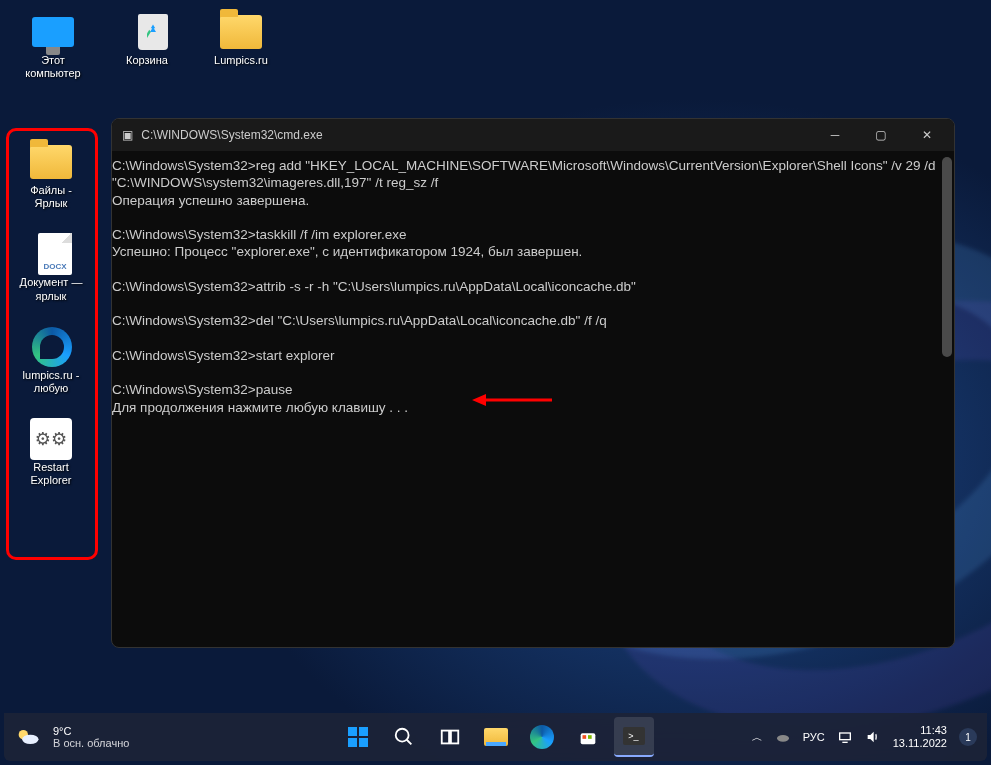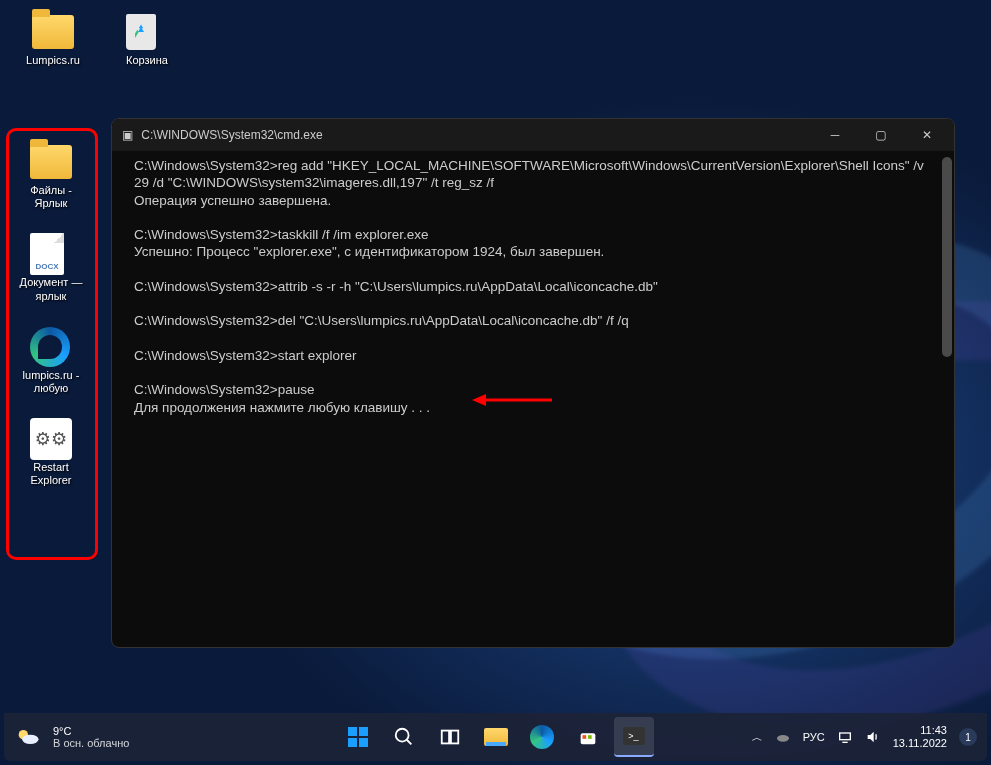--- a/index.html
+++ b/index.html
@@ -7,31 +7,31 @@
   background-image:radial-gradient(ellipse 800px 600px at 70% 60%, #1e4a8c 0%, #0a1a3a 60%); }
 .wave { position:absolute; right:-100px; bottom:120px; width:600px; height:400px;
   border-radius:50%; border:60px solid rgba(100,180,255,.15); transform:rotate(-20deg);
   filter:blur(2px); }
 .wave2 { right:-200px; bottom:50px; border-color:rgba(150,100,255,.1); }
 
 .desktop { position:absolute; inset:0; padding:8px 0 0 16px; }
 .icon-row { position:absolute; top:8px; left:16px; display:flex; gap:20px; }
 .d-icon { display:flex; flex-direction:column; align-items:center; gap:2px; width:74px; cursor:pointer; padding:4px 0; }
 .d-icon span { color:#fff; font-size:11px; text-align:center; text-shadow:1px 1px 2px #000; line-height:1.2; }
-.ic { width:42px; height:40px; display:flex; align-items:center; justify-content:flex-start; }
+.ic { width:42px; height:40px; display:flex; align-items:center; justify-content:flex-end; }
 
 .hl { position:absolute; left:6px; top:128px; width:92px; height:432px; border:3px solid #ff0000; border-radius:10px; }
 
 .cmd { position:absolute; left:111px; top:118px; width:844px; height:530px;
   background:#0c0c0c; border:1px solid #333; border-radius:8px; display:flex; flex-direction:column; overflow:hidden; }
 .titlebar { height:32px; background:#1a1a1a; display:flex; align-items:center; padding:0 4px 0 10px; color:#ccc; font-size:12px; }
 .titlebar .ttl { flex:1; display:flex; align-items:center; gap:8px; }
 .wbtns { display:flex; }
 .wbtn { width:46px; height:32px; display:flex; align-items:center; justify-content:center; color:#ccc; }
-.term { flex:1; padding:6px 22px; color:#ccc; font-family:Consolas,monospace; font-size:13.5px; line-height:1.28; white-space:pre-wrap; word-break:break-all; overflow:hidden; position:relative; }
+.term { flex:1; padding:6px 0; color:#ccc; font-family:Consolas,monospace; font-size:13.5px; line-height:1.28; white-space:pre-wrap; word-break:break-all; overflow:hidden; position:relative; }
 .scrollbar{position:absolute;right:2px;top:6px;width:10px;height:200px;background:#4a4a4a;border-radius:5px;}
 
 .arrow { position:absolute; left:472px; top:390px; }
 
 .taskbar { position:absolute; left:4px; right:4px; bottom:4px; height:48px;
   background:rgba(28,35,55,.92); backdrop-filter:blur(20px); display:flex; align-items:center;
   padding:0 10px; border-radius:0 0 6px 6px; }
 .tb-left { display:flex; align-items:center; gap:11px; color:#fff; font-size:11px; }
 .tb-center { position:absolute; left:50%; transform:translateX(-50%); display:flex; gap:6px; align-items:center; }
 .tb-item { width:40px; height:40px; display:flex; align-items:center; justify-content:center; border-radius:4px; }
@@ -54,35 +54,42 @@
 </head>
 <body>
 
 <div class="wave"></div>
 <div class="wave wave2"></div>
 
 <div class="desktop">
   <div class="icon-row">
     <div class="d-icon">
         <div class="ic">
-          <div class="folder-ic"></div>
-        </div>
-        <span>Lumpics.ru</span>
+          <div class="pc-ic"></div>
+        </div>
+        <span style="white-space:pre-line">Этот
+компьютер</span>
       </div>
     <div class="d-icon">
         <div class="ic">
           <div class="bin-ic">
             <svg width="18" height="18" viewBox="0 0 24 24">
               <path fill="#1a9fff" d="M12 2l3 5h-2l3 5h-8l3-5h-2z"></path>
               <path fill="#33c481" d="M4 14l3-5 2 3-5 8z"></path>
             </svg>
           </div>
         </div>
         <span>Корзина</span>
       </div>
+    <div class="d-icon">
+        <div class="ic">
+          <div class="folder-ic"></div>
+        </div>
+        <span>Lumpics.ru</span>
+      </div>
   </div>
 
   <div style="position:absolute;left:14px;top:138px;display:flex;flex-direction:column;gap:16px;">
     <div class="d-icon">
         <div class="ic">
           <div class="folder-ic"></div>
         </div>
         <span style="white-space:pre-line">Файлы -
 Ярлык</span>
       </div>

